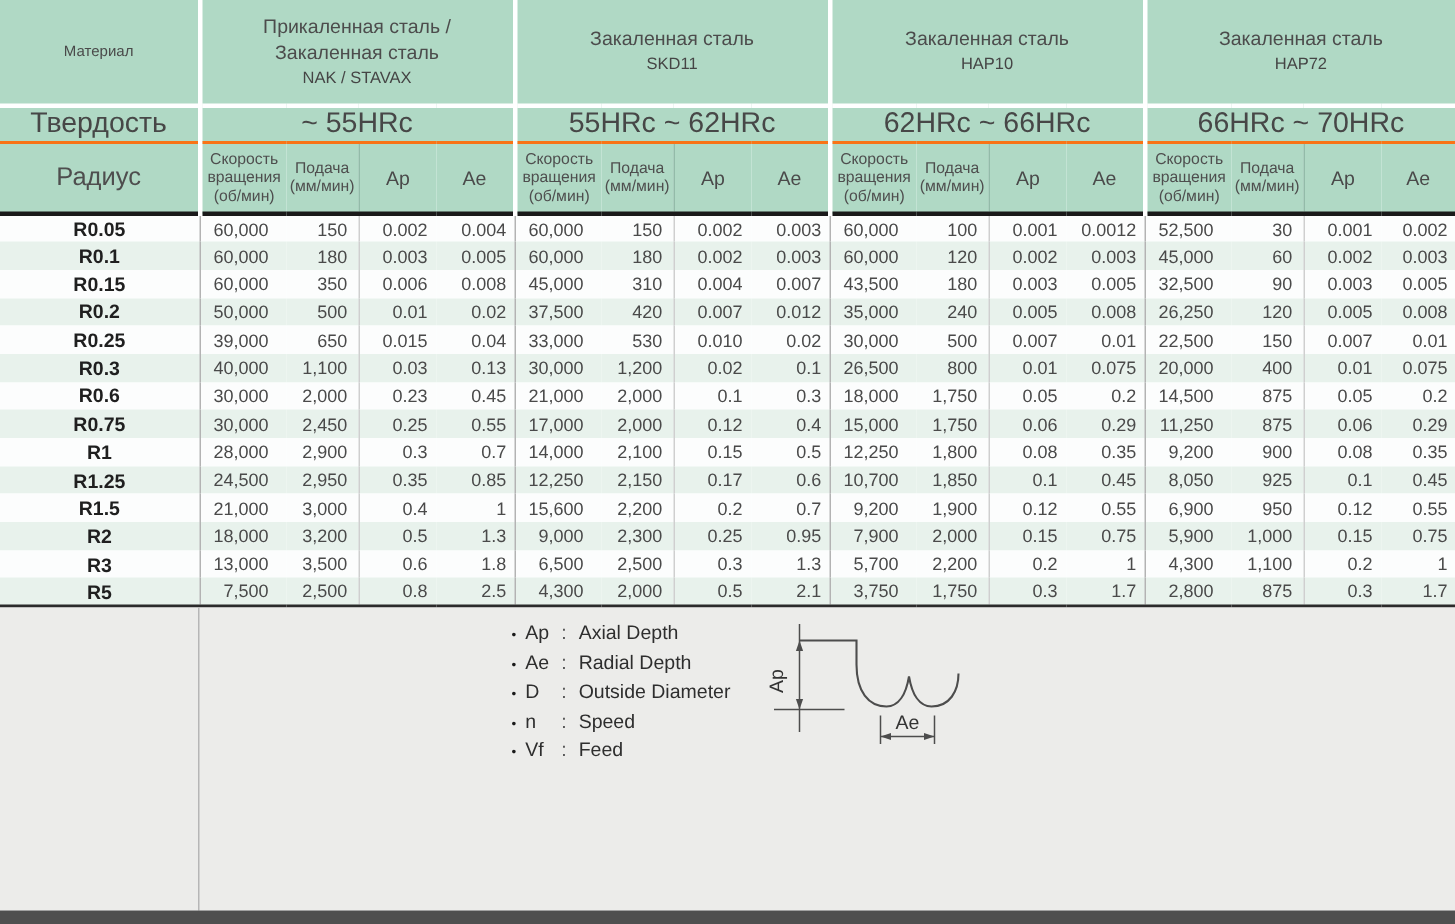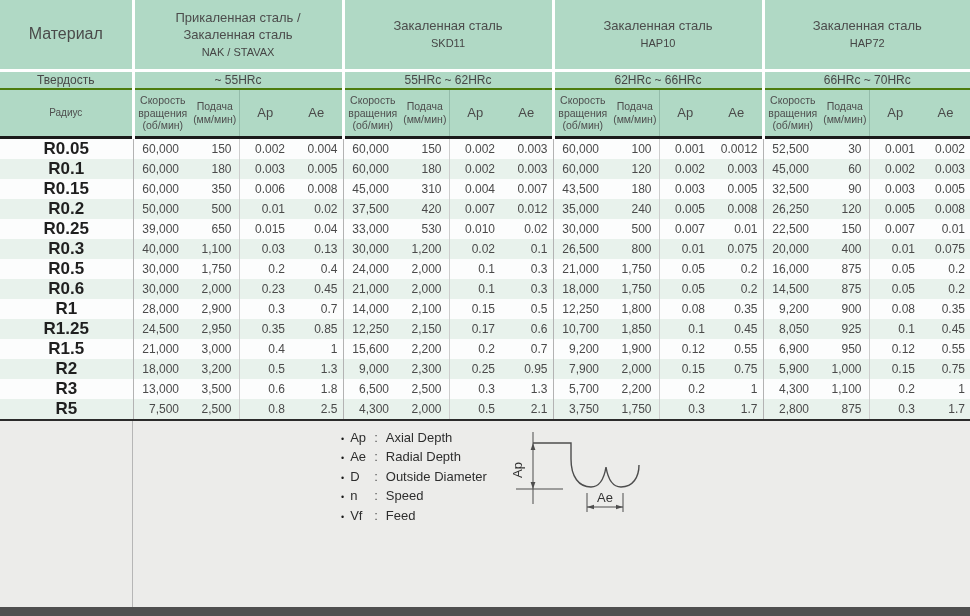--- a/index.html
+++ b/index.html
@@ -15,44 +15,44 @@
     width: 970px;
     border-collapse: collapse;
     table-layout: fixed;
   }
   
   thead th { background: #b0d9c5; font-weight: normal; color: #4d4d4d; }
   .gap-r { border-right: 3px solid #ffffff; }
   tr.mat-row th { height: 70px; border-bottom: 3px solid #ffffff; vertical-align: middle; }
   .g-title { font-size: 13px; line-height: 17px; color: #4c4c4c; text-align: center; }
   .g-sub { font-size: 11px; line-height: 15px; color: #454545; text-align: center; margin-top: 2px; }
-  .label-cell { font-size: 16px; text-align: center; color: #4a4a4a; }
-
-  tr.hard-row th { height: 19px; border-bottom: 2px solid #4d7c0f; font-size: 12px; text-align: center; vertical-align: middle; color: #474747; }
+  .label-cell { font-size: 10px; text-align: center; color: #4a4a4a; }
+
+  tr.hard-row th { height: 19px; border-bottom: 2px solid #f97316; font-size: 19px; text-align: center; vertical-align: middle; color: #474747; }
 
   tr.cols-row th { height: 48px; vertical-align: middle; text-align: center; }
-  .radius-head { font-size: 10px; color: #4e4e4e; margin-left: 20px; }
+  .radius-head { font-size: 17px; color: #4e4e4e; margin-left: 20px; }
   .sub-head div { font-size: 10.5px; line-height: 12.5px; color: #4e4e4e; }
   .apae-h { font-size: 13px; color: #4a4a4a; }
   .div-l { border-left: 1px solid #93bba9; }
 
   
   tbody td {
     height: 18.7px;
     font-size: 12px;
     color: #4a4a4a;
     text-align: right;
     vertical-align: middle;
     white-space: nowrap;
   }
   tbody tr:nth-child(odd) td { background: #fcfdfd; }
   tbody tr:nth-child(even) td { background: #e8f2ec; }
   tbody tr:first-child td { border-top: 3px solid #1a1a1a; }
   tbody tr:last-child td { border-bottom: 2px solid #2b2b2b; }
-  td.radius { text-align: center; font-weight: bold; color: #1f1f1f; font-size: 17px; }
+  td.radius { text-align: center; font-weight: bold; color: #1f1f1f; font-size: 13px; }
   td.speed { border-left: 1px solid #b3b3b3; padding-right: 12px; }
   td.feed  { padding-right: 7px; }
   td.ap    { border-left: 1px solid #cfcfcf; padding-right: 6px; }
   td.ae    { padding-right: 5px; }
 
   
   .footer { flex: 1; background: #ececea; display: flex; }
   .footer-spacer { width: 133px; border-right: 1px solid #b6b6b6; }
   .legend { list-style: none; margin: 8px 0 0 208px; width: 150px; }
   .legend li { display: flex; align-items: baseline; font-size: 13px; line-height: 17.5px; color: #2e2e2e; }
@@ -275,56 +275,56 @@
       <td class="speed">26,500</td>
       <td class="feed">800</td>
       <td class="ap">0.01</td>
       <td class="ae">0.075</td>
       <td class="speed">20,000</td>
       <td class="feed">400</td>
       <td class="ap">0.01</td>
       <td class="ae">0.075</td>
     </tr>
         <tr>
-      <td class="radius">R0.5</td>
-      <td class="speed">30,000</td>
-      <td class="feed">1,750</td>
-      <td class="ap">0.2</td>
-      <td class="ae">0.4</td>
-      <td class="speed">24,000</td>
-      <td class="feed">2,000</td>
-      <td class="ap">0.1</td>
-      <td class="ae">0.3</td>
-      <td class="speed">21,000</td>
-      <td class="feed">1,750</td>
-      <td class="ap">0.05</td>
-      <td class="ae">0.2</td>
-      <td class="speed">16,000</td>
-      <td class="feed">875</td>
-      <td class="ap">0.05</td>
-      <td class="ae">0.2</td>
-    </tr>
-        <tr>
       <td class="radius">R0.6</td>
       <td class="speed">30,000</td>
       <td class="feed">2,000</td>
       <td class="ap">0.23</td>
       <td class="ae">0.45</td>
       <td class="speed">21,000</td>
       <td class="feed">2,000</td>
       <td class="ap">0.1</td>
       <td class="ae">0.3</td>
       <td class="speed">18,000</td>
       <td class="feed">1,750</td>
       <td class="ap">0.05</td>
       <td class="ae">0.2</td>
       <td class="speed">14,500</td>
       <td class="feed">875</td>
       <td class="ap">0.05</td>
       <td class="ae">0.2</td>
+    </tr>
+        <tr>
+      <td class="radius">R0.75</td>
+      <td class="speed">30,000</td>
+      <td class="feed">2,450</td>
+      <td class="ap">0.25</td>
+      <td class="ae">0.55</td>
+      <td class="speed">17,000</td>
+      <td class="feed">2,000</td>
+      <td class="ap">0.12</td>
+      <td class="ae">0.4</td>
+      <td class="speed">15,000</td>
+      <td class="feed">1,750</td>
+      <td class="ap">0.06</td>
+      <td class="ae">0.29</td>
+      <td class="speed">11,250</td>
+      <td class="feed">875</td>
+      <td class="ap">0.06</td>
+      <td class="ae">0.29</td>
     </tr>
         <tr>
       <td class="radius">R1</td>
       <td class="speed">28,000</td>
       <td class="feed">2,900</td>
       <td class="ap">0.3</td>
       <td class="ae">0.7</td>
       <td class="speed">14,000</td>
       <td class="feed">2,100</td>
       <td class="ap">0.15</td>

